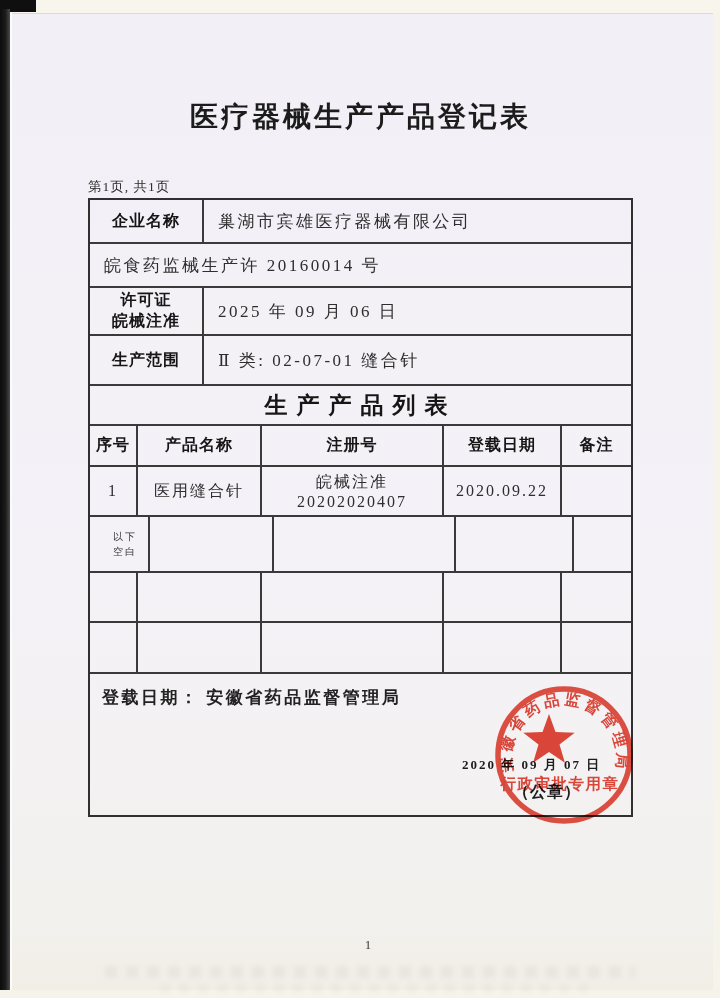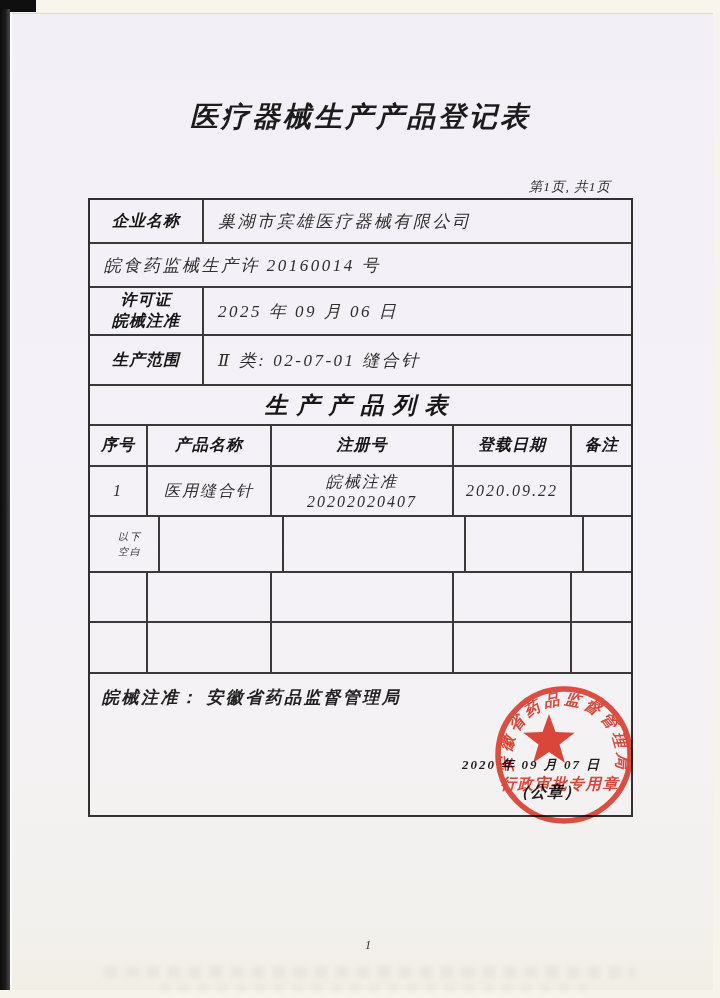--- a/index.html
+++ b/index.html
@@ -11,30 +11,29 @@
   }
   .scan{position:absolute;inset:0;width:720px;height:998px;background:#f6f3ea;}
   .edge-top{position:absolute;left:0;top:0;width:720px;height:13px;background:#f8f5ec;}
   .edge-corner{position:absolute;left:0;top:0;width:36px;height:12px;background:#0f0f0f;}
   .edge-left{position:absolute;left:0;top:9px;width:10px;height:981px;
     background:linear-gradient(90deg,#0b0b0b 0%,#1c1c1c 55%,#4a4a4a 100%);}
   .sheet{
     position:absolute;left:10px;top:13px;width:703px;height:977px;
     background:linear-gradient(180deg,#f2f0f6 0%,#f4f2f7 55%,#f3f1ee 92%,#f1eee6 100%);
     box-shadow:inset 2px 0 0 #fbfbfb, inset 0 1px 0 #dddad2;
-    font-style:italic;
   }
   .doc-title{
     position:absolute;left:78px;top:85px;width:545px;
     text-align:center;font-family:"Liberation Sans","DejaVu Sans",sans-serif;
     font-size:28px;font-weight:bold;letter-spacing:3px;color:#1c1c1c;
   }
   .page-note{
     position:absolute;left:78px;top:165px;width:545px;
-    text-align:right;padding-right:22px;box-sizing:border-box;
+    text-align:left;padding-right:22px;box-sizing:border-box;
     font-size:13.5px;color:#2d2d2d;letter-spacing:1px;
   }
   
   .tbl{position:absolute;left:78px;top:185px;width:545px;border:2px solid #303030;box-sizing:border-box;}
   .row{display:flex;border-top:2px solid #3a3a3a;box-sizing:border-box;}
   .row:first-child{border-top:none;}
   .cell{border-left:2px solid #3a3a3a;box-sizing:border-box;display:flex;align-items:center;}
   .cell:first-child{border-left:none;}
   .h44{height:42px}.h46{height:44px}.h50{height:48px}.h52{height:50px}
   .h42{height:40px}.h43{height:41px}.h58{height:56px}.h53{height:51px}.h145{height:143px}
@@ -44,21 +43,21 @@
     font-family:"Liberation Sans","DejaVu Sans",sans-serif;
     font-weight:bold;font-size:16px;letter-spacing:1px;color:#161616;
     text-align:center;white-space:pre-line;line-height:1.3;
   }
   .val{font-size:17px;letter-spacing:2.5px;color:#2e2e2e;}
   .sec-title{
     flex:1;justify-content:center;
     font-family:"Liberation Sans","DejaVu Sans",sans-serif;
     font-weight:bold;font-size:23px;letter-spacing:9px;color:#161616;
   }
-  .c1{width:56px}.c2{width:124px}.c3{width:182px}.c4{width:118px}.c5{flex:1}
+  .c1{width:46px}.c2{width:124px}.c3{width:182px}.c4{width:118px}.c5{flex:1}
   .hdr{justify-content:center;font-family:"Liberation Sans","DejaVu Sans",sans-serif;
     font-weight:bold;font-size:16px;letter-spacing:1px;color:#161616;}
   .pdata{justify-content:center;font-size:16px;letter-spacing:2px;color:#2e2e2e;text-align:center;}
   .blank-note{justify-content:center;font-size:10px;letter-spacing:2px;color:#343434;
     white-space:pre-line;line-height:1.55;text-align:center;margin-left:12px;}
   .c-footer{flex:1;position:relative;display:block;}
   .issuer-line{
     position:absolute;left:12px;top:12px;font-size:17px;font-weight:600;
     letter-spacing:2.5px;color:#222;
   }
@@ -160,21 +159,21 @@
         <div class="cell c1 pdata"></div>
         <div class="cell c2 pdata"></div>
         <div class="cell c3 pdata"></div>
         <div class="cell c4 pdata"></div>
         <div class="cell c5 pdata"></div>
       </div>
 
       <div class="row h145">
         <div class="cell c-footer">
           <div class="issuer-line">
-            <span>皖械注准：</span>
+            <span>登载日期：</span>
             <span>安徽省药品监督管理局</span>
           </div>
         </div>
       </div>
     </div>
 
     <div class="issue-date">2020 年 09 月 07 日</div>
     <div class="seal-note">（公章）</div>
 
     <svg class="stamp" viewBox="0 0 152 152" xmlns="http://www.w3.org/2000/svg">

